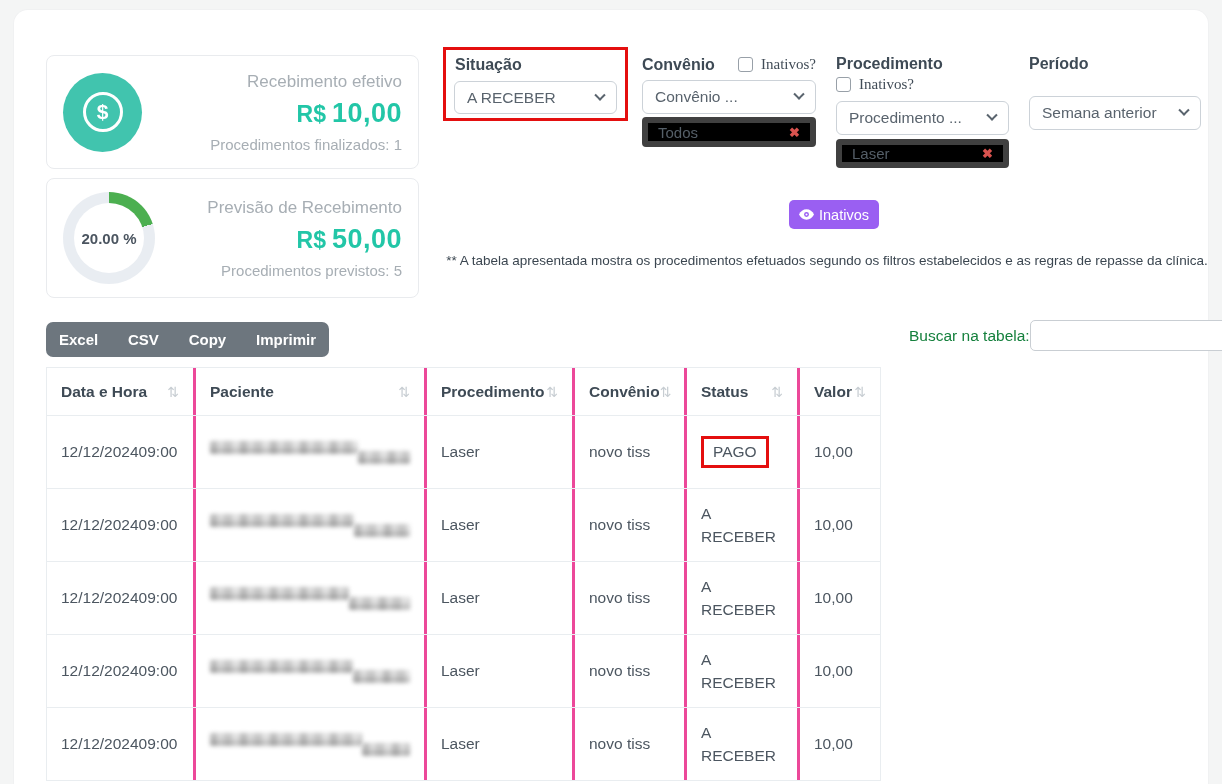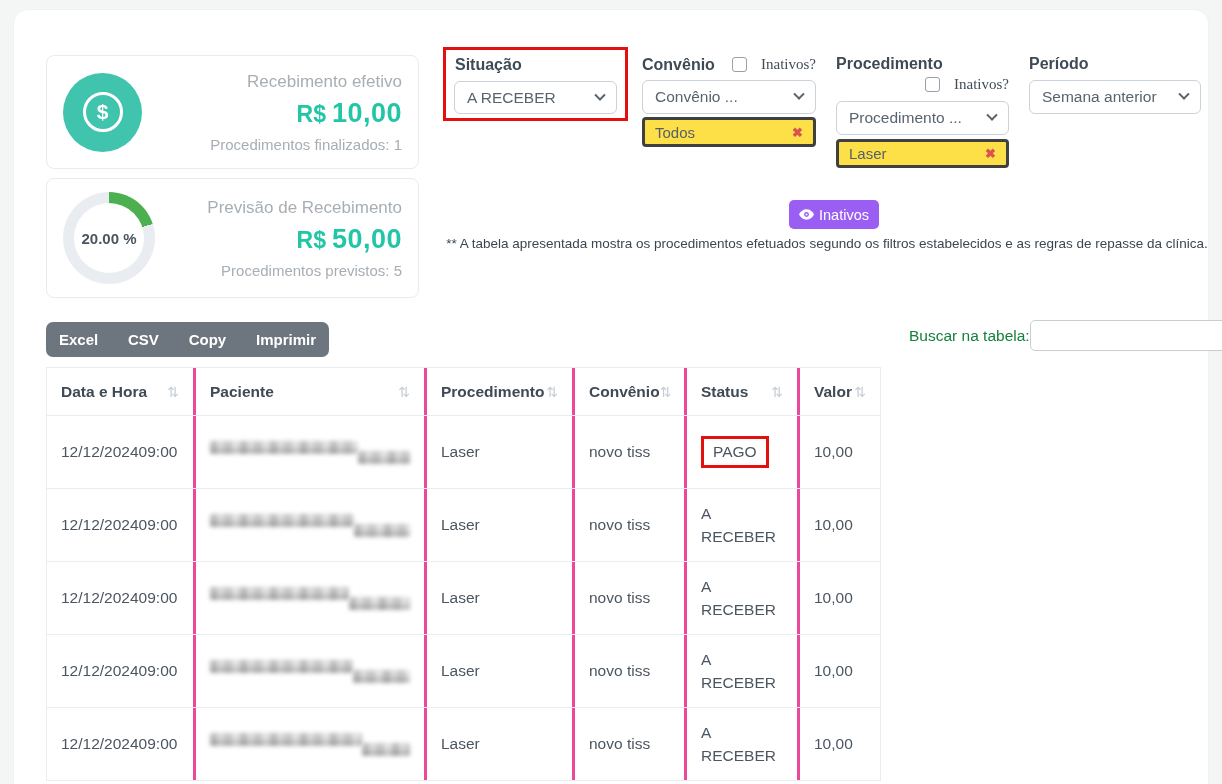--- a/index.html
+++ b/index.html
@@ -35,47 +35,47 @@
   .flabel { font-size:16px; font-weight:700; color:#3e4a55; }
   .select { display:flex; align-items:center; justify-content:space-between;
             border:1px solid #ccd2d8; border-radius:6px; background:#fff;
             padding:0 12px; font-size:15.5px; color:#59636d; cursor:default; }
   .chev { width:8px; height:8px; border-right:2px solid #5a646e; border-bottom:2px solid #5a646e;
           transform:rotate(45deg) translate(-2px,-2px); }
   .cb { display:inline-block; width:15px; height:15px; border:1px solid #98a0a8;
         border-radius:3px; background:#fff; }
   .serif { font-family:"Liberation Serif", serif; font-size:15px; color:#414c57; }
   .tag { display:flex; align-items:center; justify-content:space-between;
-         background:#fde047; border:3px solid #404040; border-radius:4px;
+         background:#000000; border:6px solid #404040; border-radius:4px;
          padding:0 10px; font-size:15px; color:#555f68; }
   .tag .x { color:#d9534f; font-weight:700; font-size:13px; cursor:pointer; }
 
   .hl-red { border:3px solid #e40f0f; }
 
   #g-situacao { position:absolute; left:429px; top:37px; width:185px; height:74px; }
   #g-situacao .flabel { margin:6px 0 0 9px; display:block; }
   #g-situacao .select { margin:7px 8px 0 8px; height:33px; }
 
   #g-convenio { position:absolute; left:628px; top:45px; width:174px; }
   #g-procedimento { position:absolute; left:822px; top:45px; width:173px; }
   #g-periodo { position:absolute; left:1015px; top:45px; width:172px; }
   .head-row { display:flex; align-items:center; justify-content:space-between; height:19px; }
-  .cb-row { display:flex; align-items:center; justify-content:flex-end; gap:14px; }
+  .cb-row { display:flex; align-items:center; gap:8px; }
   #g-convenio .select { margin-top:6px; height:34px; }
   #g-convenio .tag { margin-top:3px; height:30px; }
   #g-procedimento .cb-row { margin-top:3px; }
   #g-procedimento .select { margin-top:8px; height:34px; }
   #g-procedimento .tag { margin-top:4px; height:29px; }
-  #g-periodo .select { margin-top:7px; height:34px; }
+  #g-periodo .select { margin-top:23px; height:34px; }
 
   .btn-filtrar { position:absolute; left:775px; top:190px; height:29px; padding:0 10px;
                  background:#9a5ff2; color:#fff; border:none; border-radius:5px;
                  font-size:14.5px; font-family:inherit; display:flex; align-items:center; gap:5px;
                  cursor:pointer; }
-  .note { position:absolute; left:430px; top:226px; width:766px; text-align:center;
+  .note { position:absolute; left:430px; top:243px; width:766px; text-align:center;
           font-size:13.5px; color:#3b4650; }
 
   
   .export-bar { position:absolute; left:32px; top:312px; width:283px; height:35px;
                 background:#6d767e; border-radius:7px; display:flex; align-items:center;
                 justify-content:space-between; padding:0 13px; }
   .export-bar span { color:#fff; font-size:15px; font-weight:700; cursor:pointer; }
   .search-label { position:absolute; left:895px; top:317px; font-size:15.5px; color:#15803d; }
   .search-input { position:absolute; left:1016px; top:310px; width:211px; height:31px;
                   border:1px solid #c9ced3; border-radius:5px; padding:0 8px; font-size:14px; }

